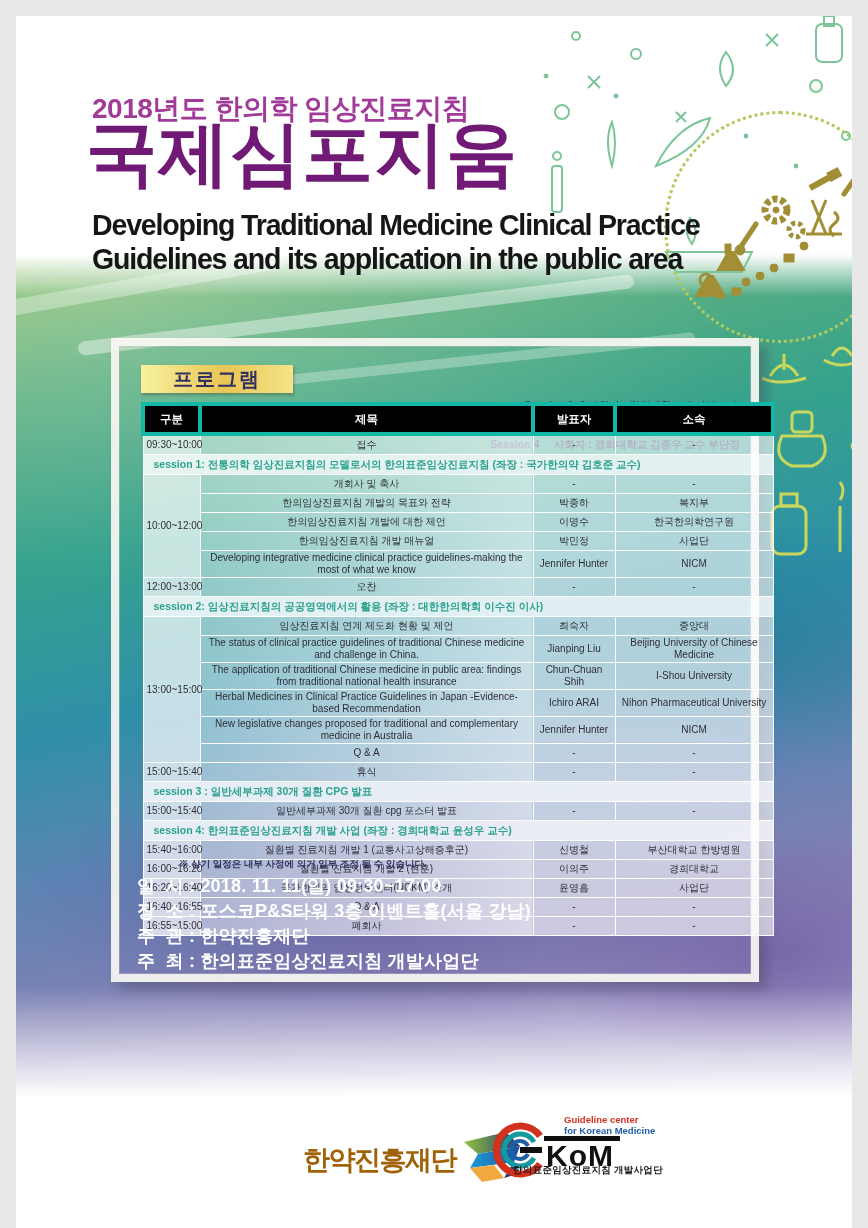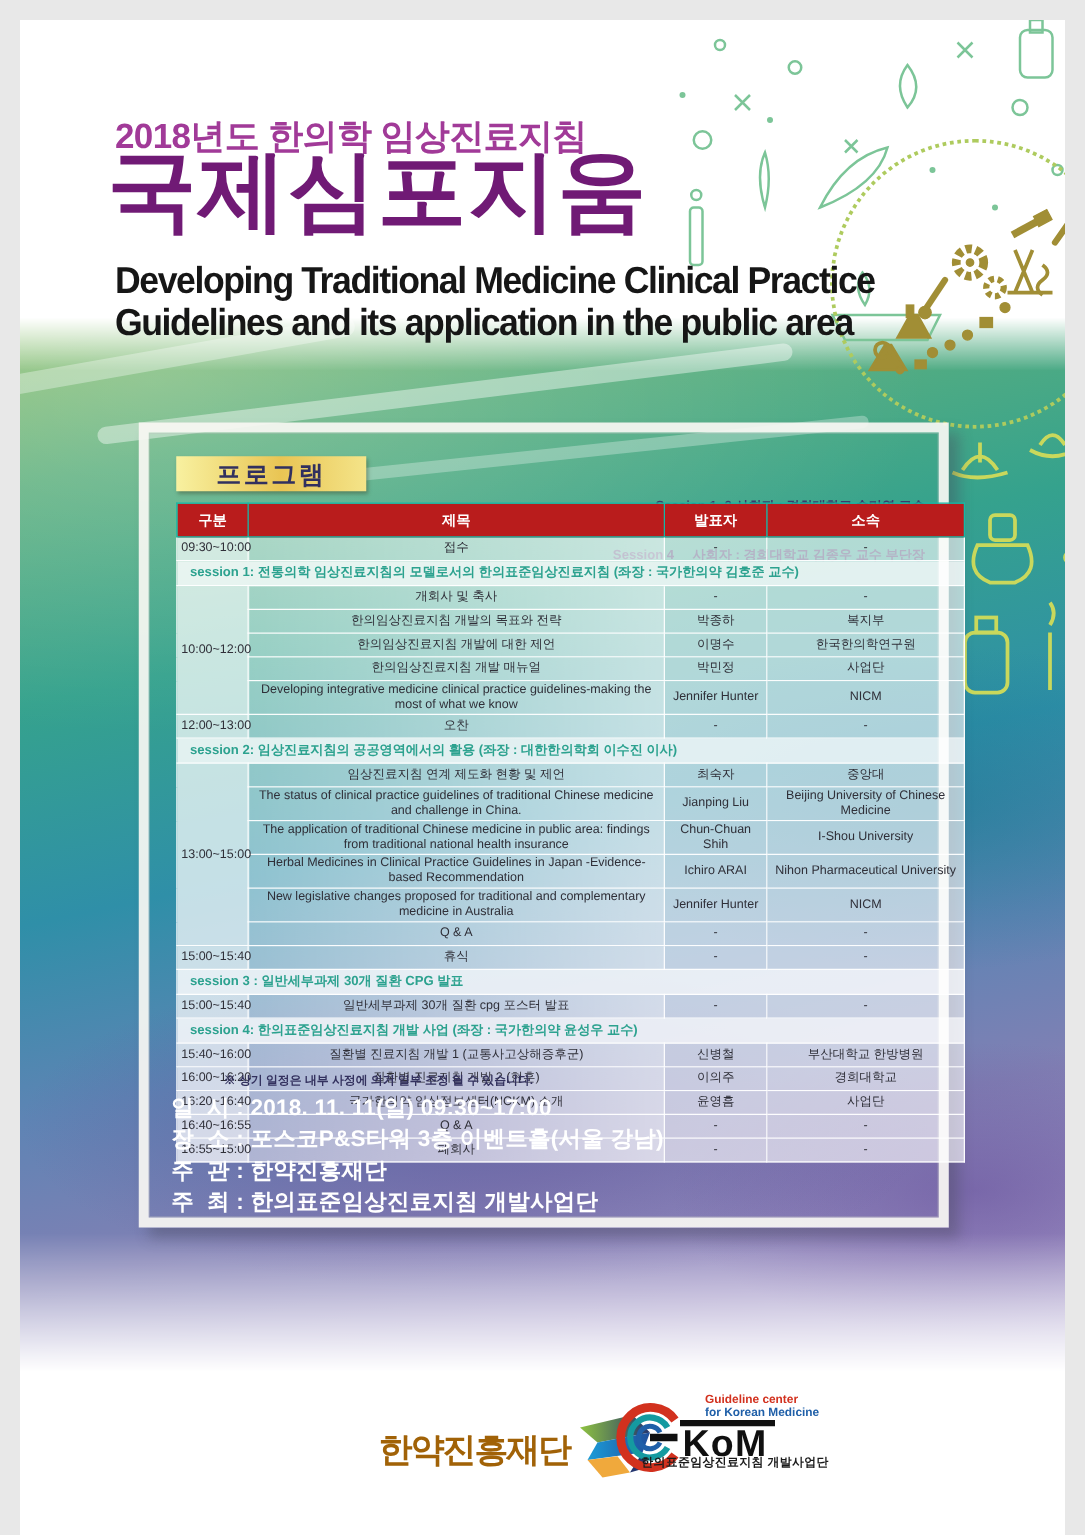--- a/index.html
+++ b/index.html
@@ -44,22 +44,22 @@
   .program-label{position:absolute;left:125px;top:349px;width:152px;height:28px;z-index:5;
     background:linear-gradient(90deg,#f8f1a0 0%,#e9c554 55%,#f4e489 100%);
     color:#31305f;font-size:20px;font-weight:bold;letter-spacing:2px;
     display:flex;align-items:center;justify-content:center;
     box-shadow:1px 2px 3px rgba(60,60,30,.4);}
   .moderators{position:absolute;right:112px;top:357px;z-index:5;text-align:right;
     font-size:10.5px;font-weight:bold;color:#3b3969;line-height:13px;white-space:pre;}
   
   table.program{position:absolute;left:125px;top:386px;width:630px;z-index:5;
     border-collapse:collapse;table-layout:fixed;font-size:10px;color:#2f2f38;text-align:center;}
-  table.program th{background:#b91c1c;color:#fff;font-size:11.5px;font-weight:bold;
-    height:24px;border:1px solid #14b8a6;}
+  table.program th{background:#000000;color:#fff;font-size:11.5px;font-weight:bold;
+    height:24px;border:4px solid #14b8a6;}
   table.program td{border:1px solid rgba(255,255,255,.95);padding:1px 3px;
     background:rgba(255,255,255,.62);line-height:1.2;height:16px;}
   table.program td.c-time{background:rgba(255,255,255,.72);}
   table.program td.c-title{background:linear-gradient(90deg,rgba(255,255,255,.46),rgba(255,255,255,.72));}
   table.program tr.session td{background:rgba(255,255,255,.86);color:#2ca28f;
     text-align:left;padding-left:10px;font-size:10.5px;font-weight:bold;height:17px;}
   .table-note{position:absolute;left:127px;top:842px;z-index:5;
     font-size:9.5px;font-weight:bold;color:#33315e;padding-left:36px;}
   
   .event-info{position:absolute;left:121px;top:858px;z-index:5;color:#fff;
@@ -273,21 +273,21 @@
         <tr class="session">
           <td colspan="4">session 3 : 일반세부과제 30개 질환 CPG 발표</td>
         </tr>
         <tr>
           <td class="c-time">15:00~15:40</td>
           <td class="c-title">일반세부과제 30개 질환 cpg 포스터 발표</td>
           <td>-</td>
           <td>-</td>
         </tr>
         <tr class="session">
-          <td colspan="4">session 4: 한의표준임상진료지침 개발 사업 (좌장 : 국가한의약 윤성우 교수)</td>
+          <td colspan="4">session 4: 한의표준임상진료지침 개발 사업 (좌장 : 경희대학교 윤성우 교수)</td>
         </tr>
         <tr>
           <td class="c-time">15:40~16:00</td>
           <td class="c-title">질환별 진료지침 개발 1 (교통사고상해증후군)</td>
           <td>신병철</td>
           <td>부산대학교 한방병원</td>
         </tr>
         <tr>
           <td class="c-time">16:00~16:20</td>
           <td class="c-title">질환별 진료지침 개발 2 (현훈)</td>

